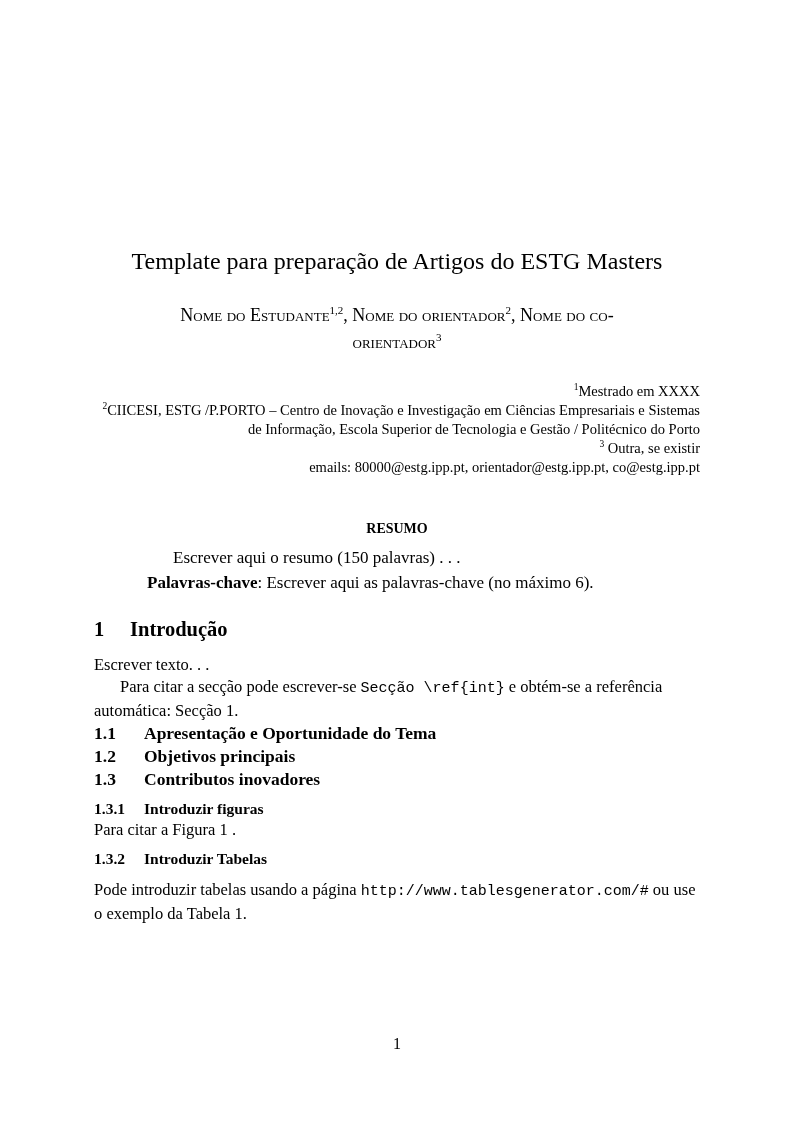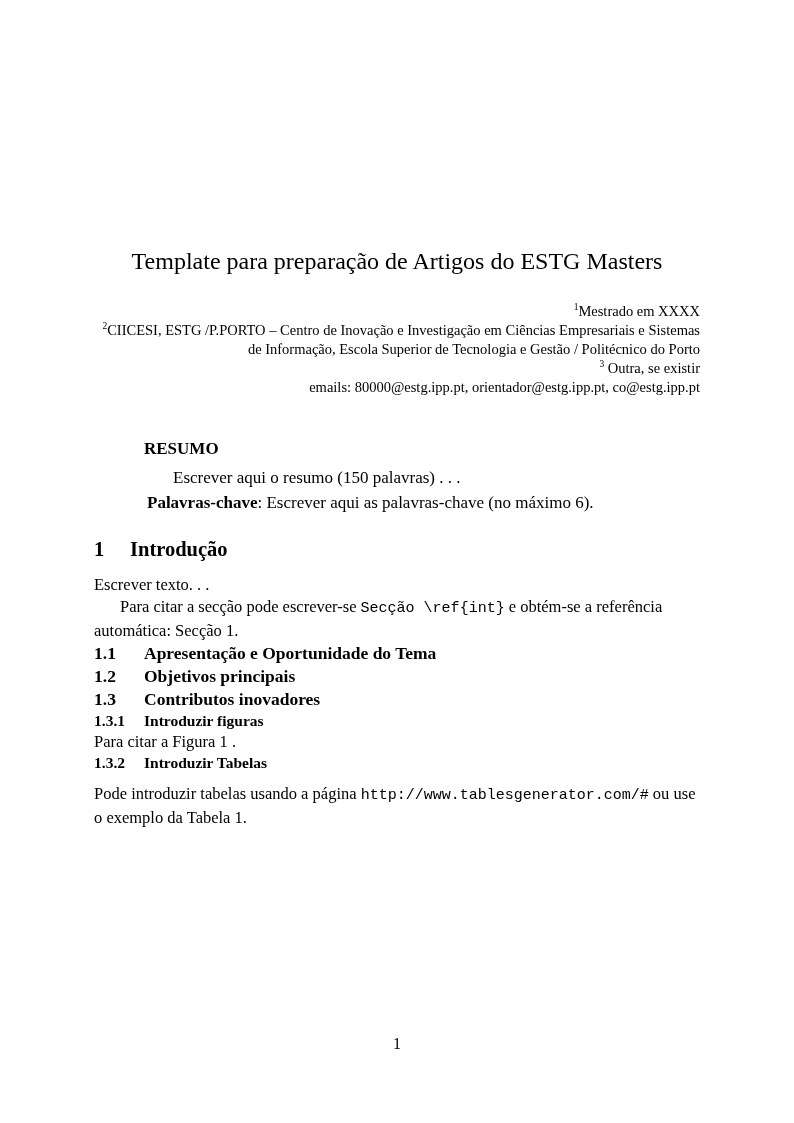--- a/index.html
+++ b/index.html
@@ -24,40 +24,40 @@
   sup { line-height: 0; }
   .authors sup { font-variant: normal; font-size: 11px; }
   .affils {
     text-align: right; font-size: 14.5px; line-height: 19px;
     margin-top: 26px;
   }
   .affils sup { font-size: 9.5px; }
   .affil-line { margin: 0; }
   .abstract { margin: 42px 50px 0 50px; font-size: 17px; line-height: 22px; }
   .abstract-heading {
-    font-weight: 700; font-size: 17px;
+    text-align: center; font-weight: 700; font-size: 14px;
     margin: 0 0 8px 0; line-height: 20px;
   }
   .abstract p { margin: 3px; }
   .abstract-body { text-indent: 26px; }
   h2.sec {
     font-size: 20.5px; font-weight: 700;
     margin: 22px 0 12px 0; line-height: 26px;
   }
   h2.sec .num { display: inline-block; min-width: 36px; }
   h3.subsec {
     font-size: 17.5px; font-weight: 700;
     margin: 0; line-height: 23px;
   }
   h3.subsec .num { display: inline-block; min-width: 50px; }
   h4.subsubsec {
     font-size: 15.5px; font-weight: 700;
     margin: 0; line-height: 20px;
   }
-  h4.subsubsec .num { display: inline-block; min-width: 50px; }
+  h4.subsubsec .num { display: inline-block; min-width: 50px; margin-top: 8px; }
   .body-p { font-size: 16.5px; line-height: 22px; margin: 0; }
   .indent { text-indent: 26px; }
   .tt {
     font-family: "Liberation Mono", "DejaVu Sans Mono", monospace;
     font-size: 15px;
   }
   .mt18 { margin-top: 18px; }
   .mt12 { }
   .mt11 { margin-top: 11px; }
   .mt10 { margin-top: 10px; }
@@ -68,20 +68,23 @@
     text-align: center; font-size: 16px; line-height: 20px;
   }
 </style>
 </head>
 <body>
 
 <div class="page">
 
   <h1 class="title">Template para preparação de Artigos do ESTG Masters</h1>
 
+  <div class="authors">
+    <span>Nome do Estudante</span><sup>1,2</sup><span>, </span><span>Nome do orientador</span><sup>2</sup><span>, </span><span>Nome do co-orientador</span><sup>3</sup>
+  </div>
 
   <div class="affils">
     <div class="affil-line"><sup>1</sup><span>Mestrado em XXXX</span></div>
     <div class="affil-line"><sup>2</sup><span>CIICESI, ESTG /P.PORTO – Centro de Inovação e Investigação em Ciências Empresariais e Sistemas de Informação, Escola Superior de Tecnologia e Gestão / Politécnico do Porto</span></div>
     <div class="affil-line"><sup>3</sup><span> Outra, se existir</span></div>
     <div class="affil-line">emails: 80000@estg.ipp.pt, orientador@estg.ipp.pt, co@estg.ipp.pt</div>
   </div>
 
   <div class="abstract">
     <div class="abstract-heading">RESUMO</div>

